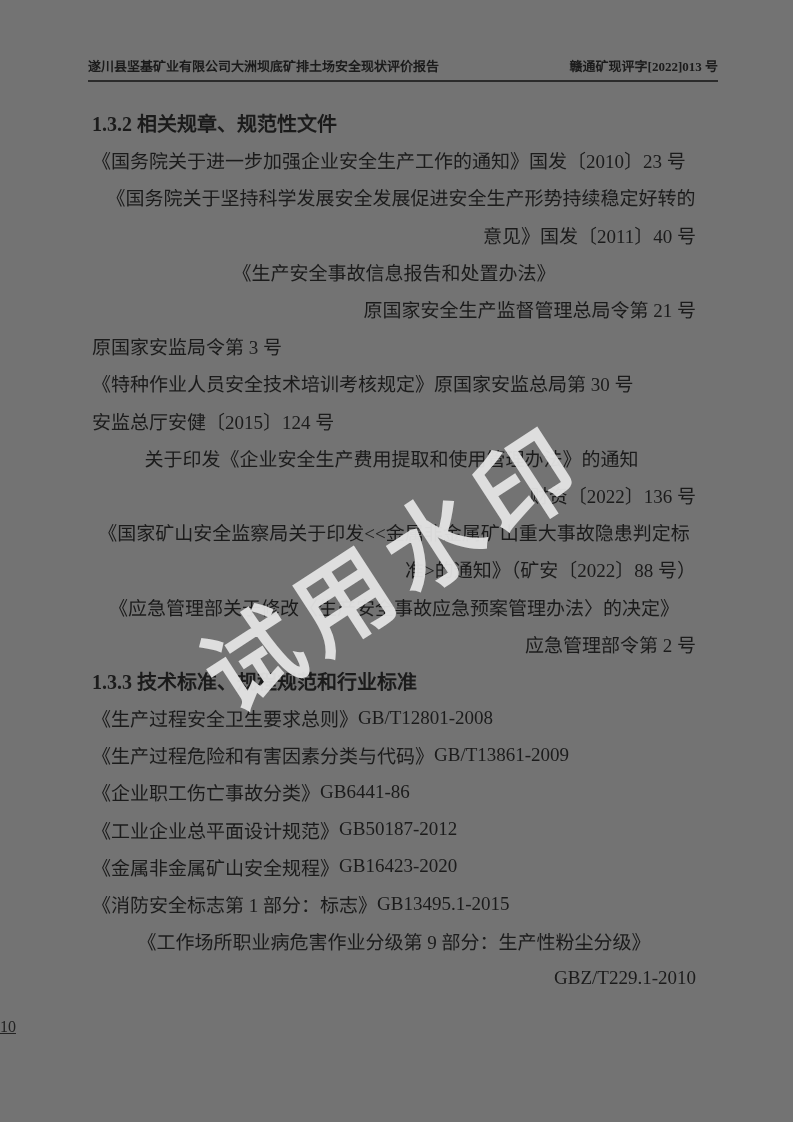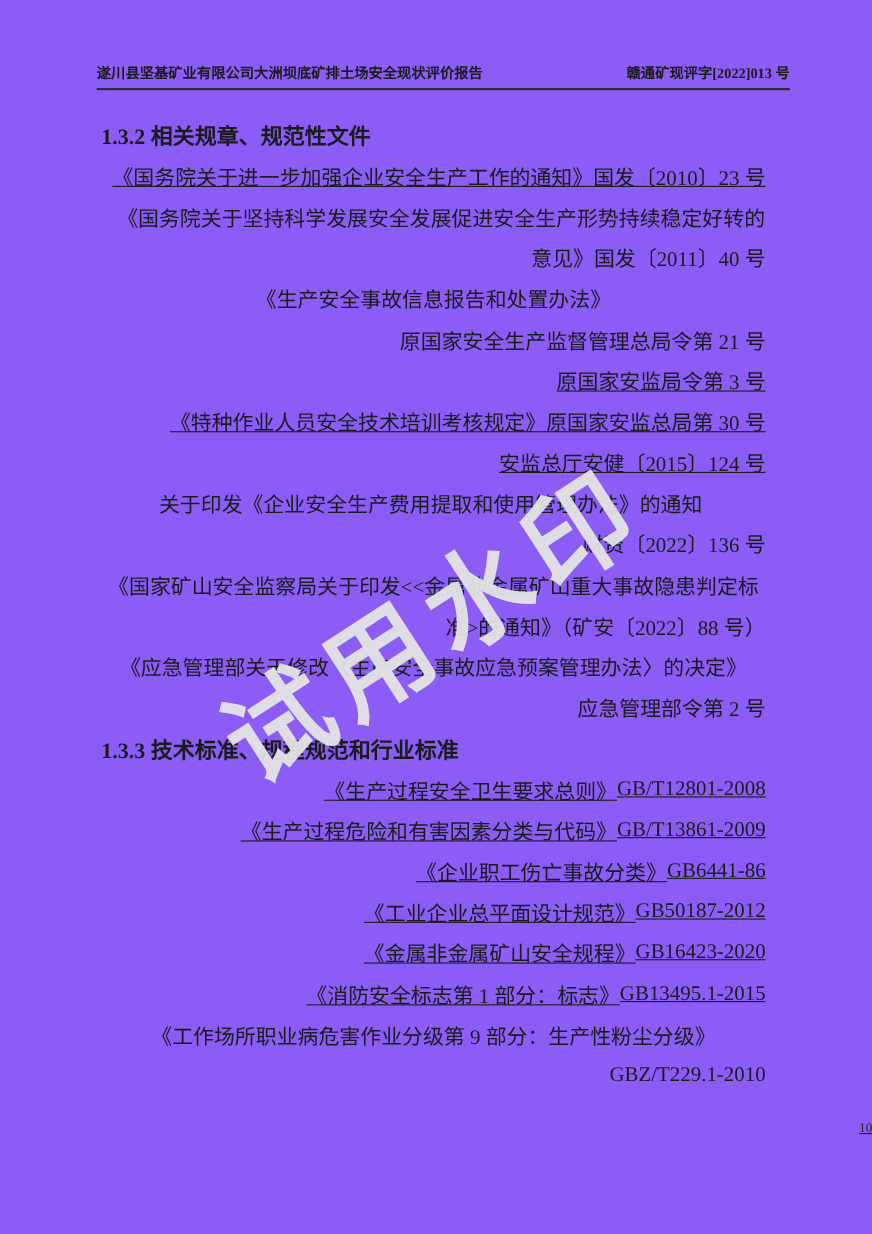--- a/index.html
+++ b/index.html
@@ -4,21 +4,21 @@
 <style>
   html, body {
     margin: 0;
     padding: 0;
     background: #ffffff;
   }
   .page {
     position: relative;
     width: 793px;
     height: 1122px;
-    background: #8b5cf6;
+    background: #737373;
     overflow: hidden;
     font-family: "Liberation Serif", "DejaVu Serif", serif;
     color: #1b1b1b;
   }
   
   .header {
     position: absolute;
     left: 88px;
     top: 58px;
     width: 630px;
@@ -45,21 +45,21 @@
     height: 37.2px;
     display: flex;
     align-items: center;
     font-size: 19px;
     white-space: nowrap;
   }
   .row.heading {
     font-weight: bold;
     font-size: 20px;
   }
-  .row.both  { justify-content: flex-end; text-decoration: underline; }
+  .row.both  { justify-content: flex-start; }
   .row.right { justify-content: flex-end; }
   .row.left  { justify-content: center; font-family: Liberation Serif, serif; }
   .row.indent { padding-left: 14px; }
   .row.flush  { margin-left: -5px; }
   
   .watermark {
     position: absolute;
     left: 160px;
     top: 492px;
     width: 460px;
@@ -76,22 +76,22 @@
     pointer-events: none;
     user-select: none;
     white-space: nowrap;
   }
   
   .footer {
     position: absolute;
     left: 0;
     right: 0;
     top: 1018px;
-    text-align: right;
-    font-size: 12px;
+    text-align: left;
+    font-size: 16px;
     color: #222;
     text-decoration: underline;
   }
 </style>
 </head>
 <body>
 
 <div class="page">
 
   <div class="header">

